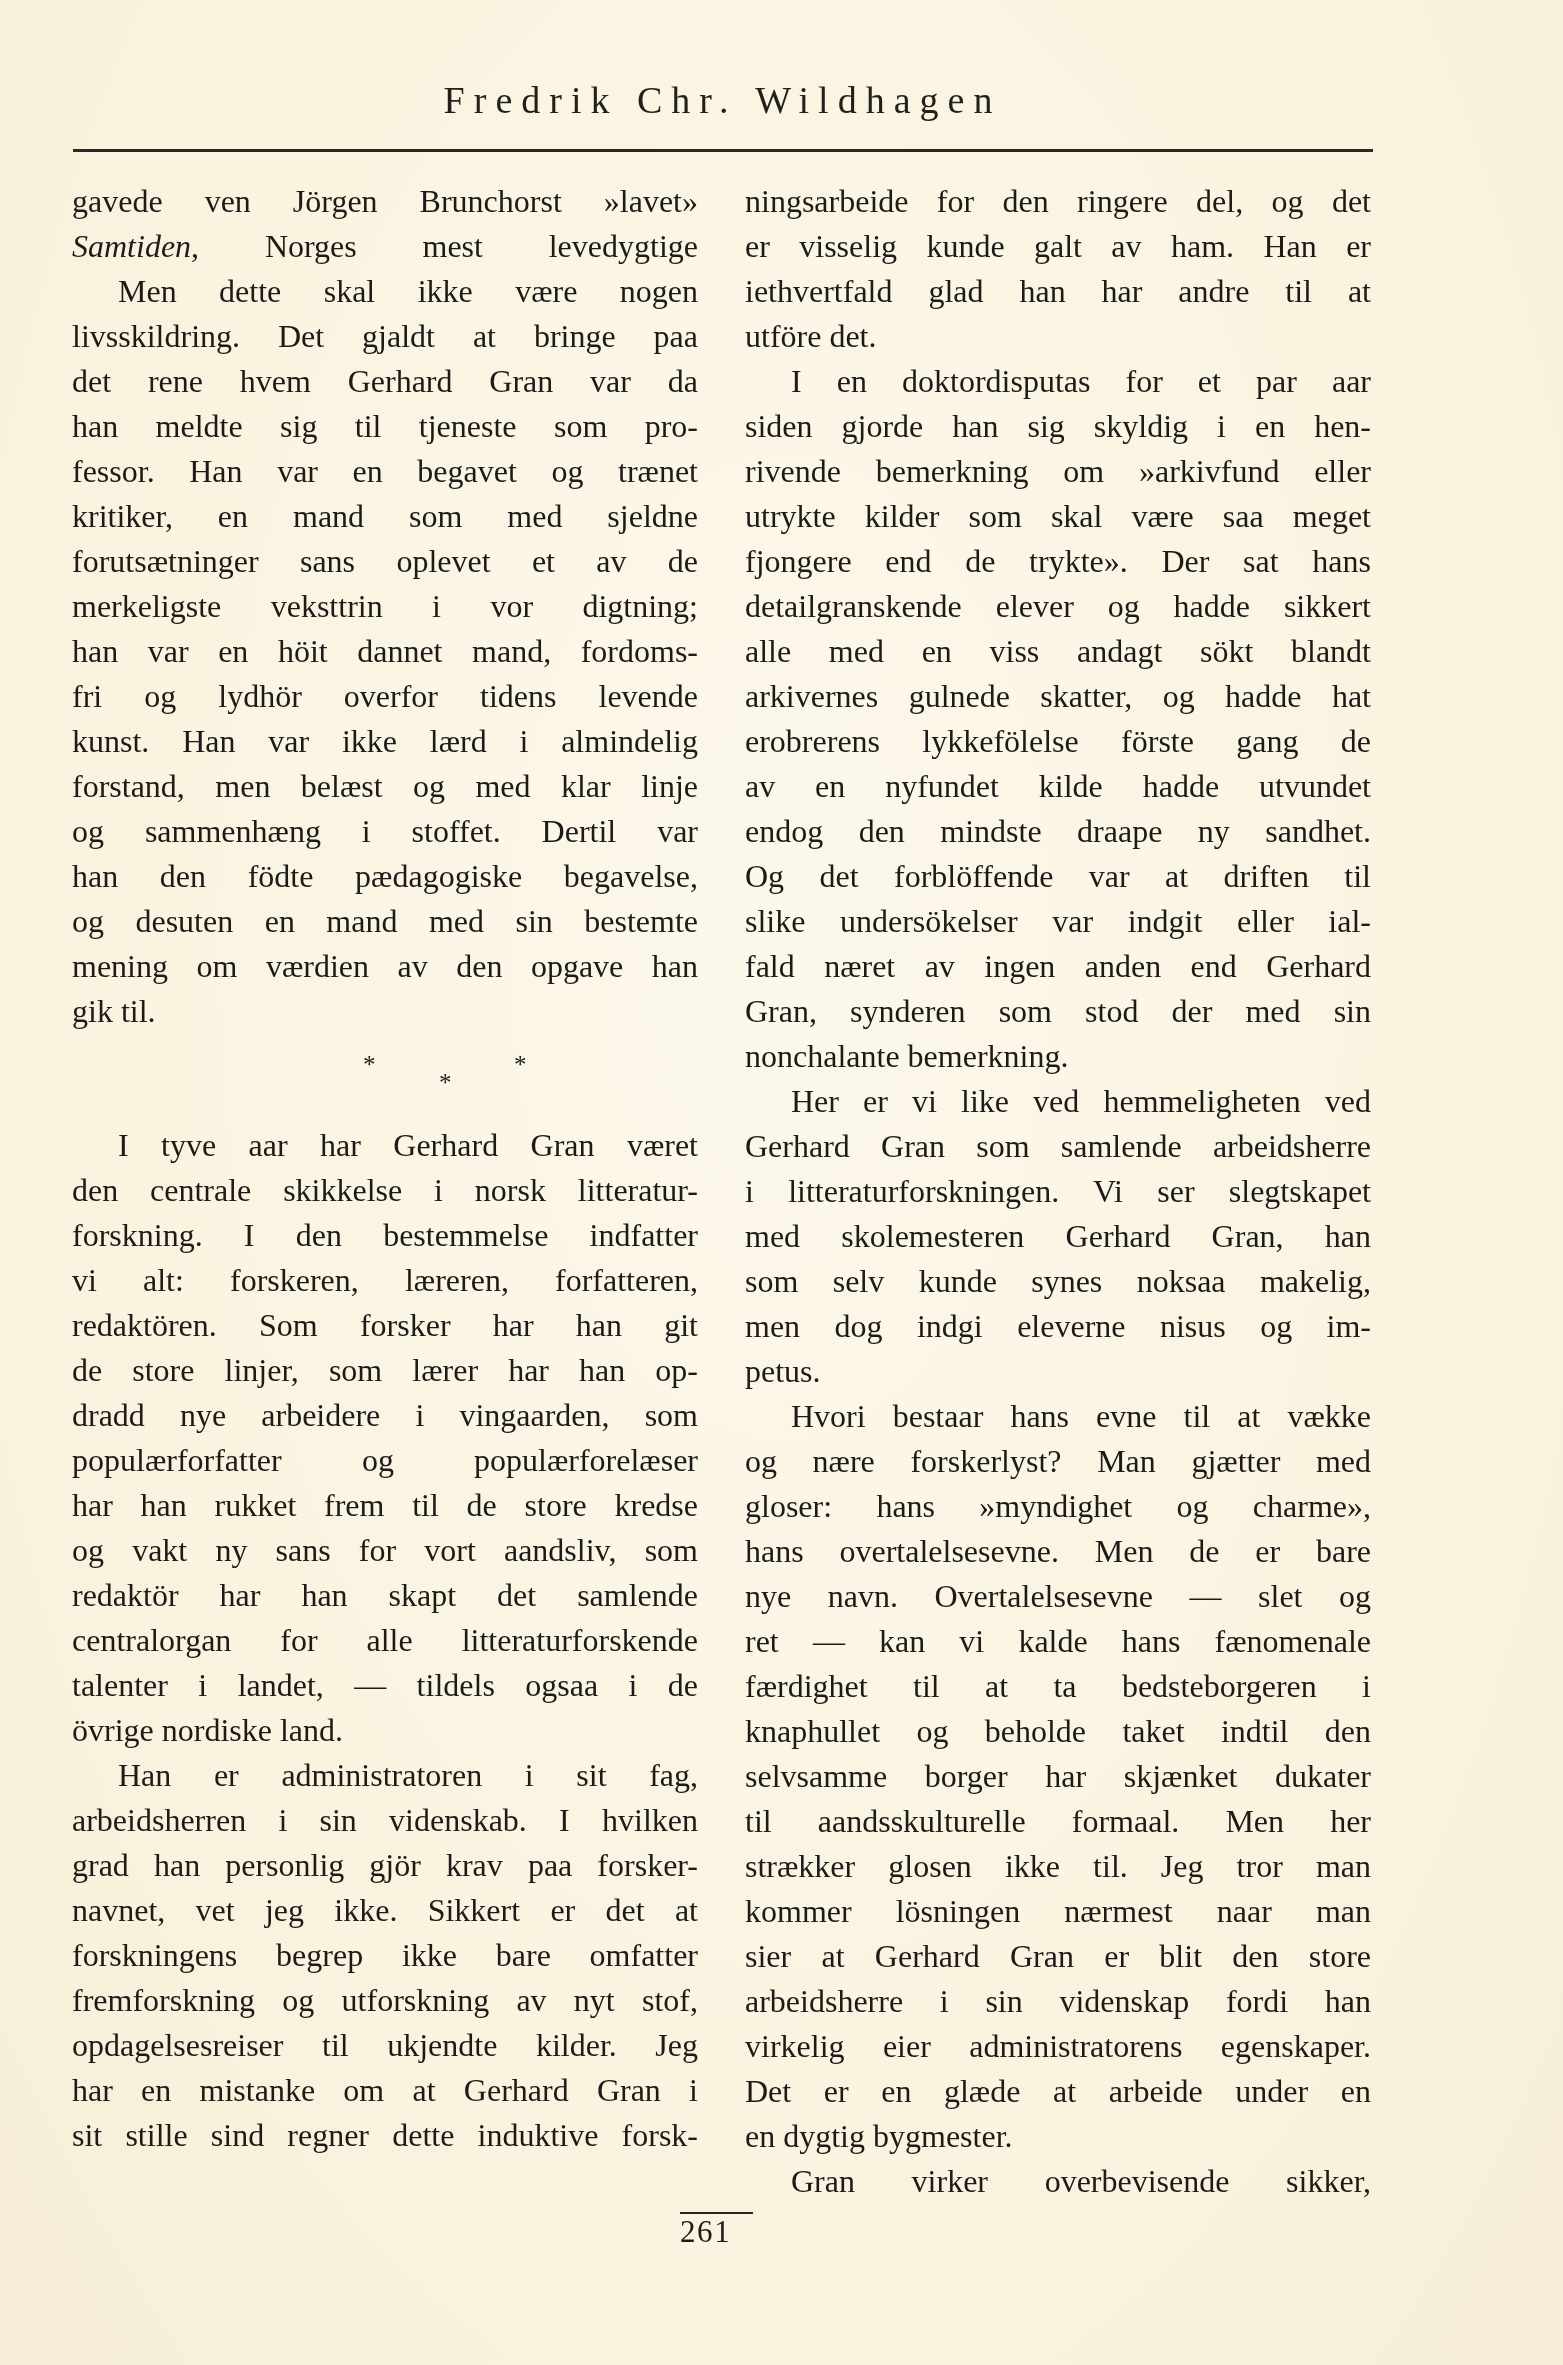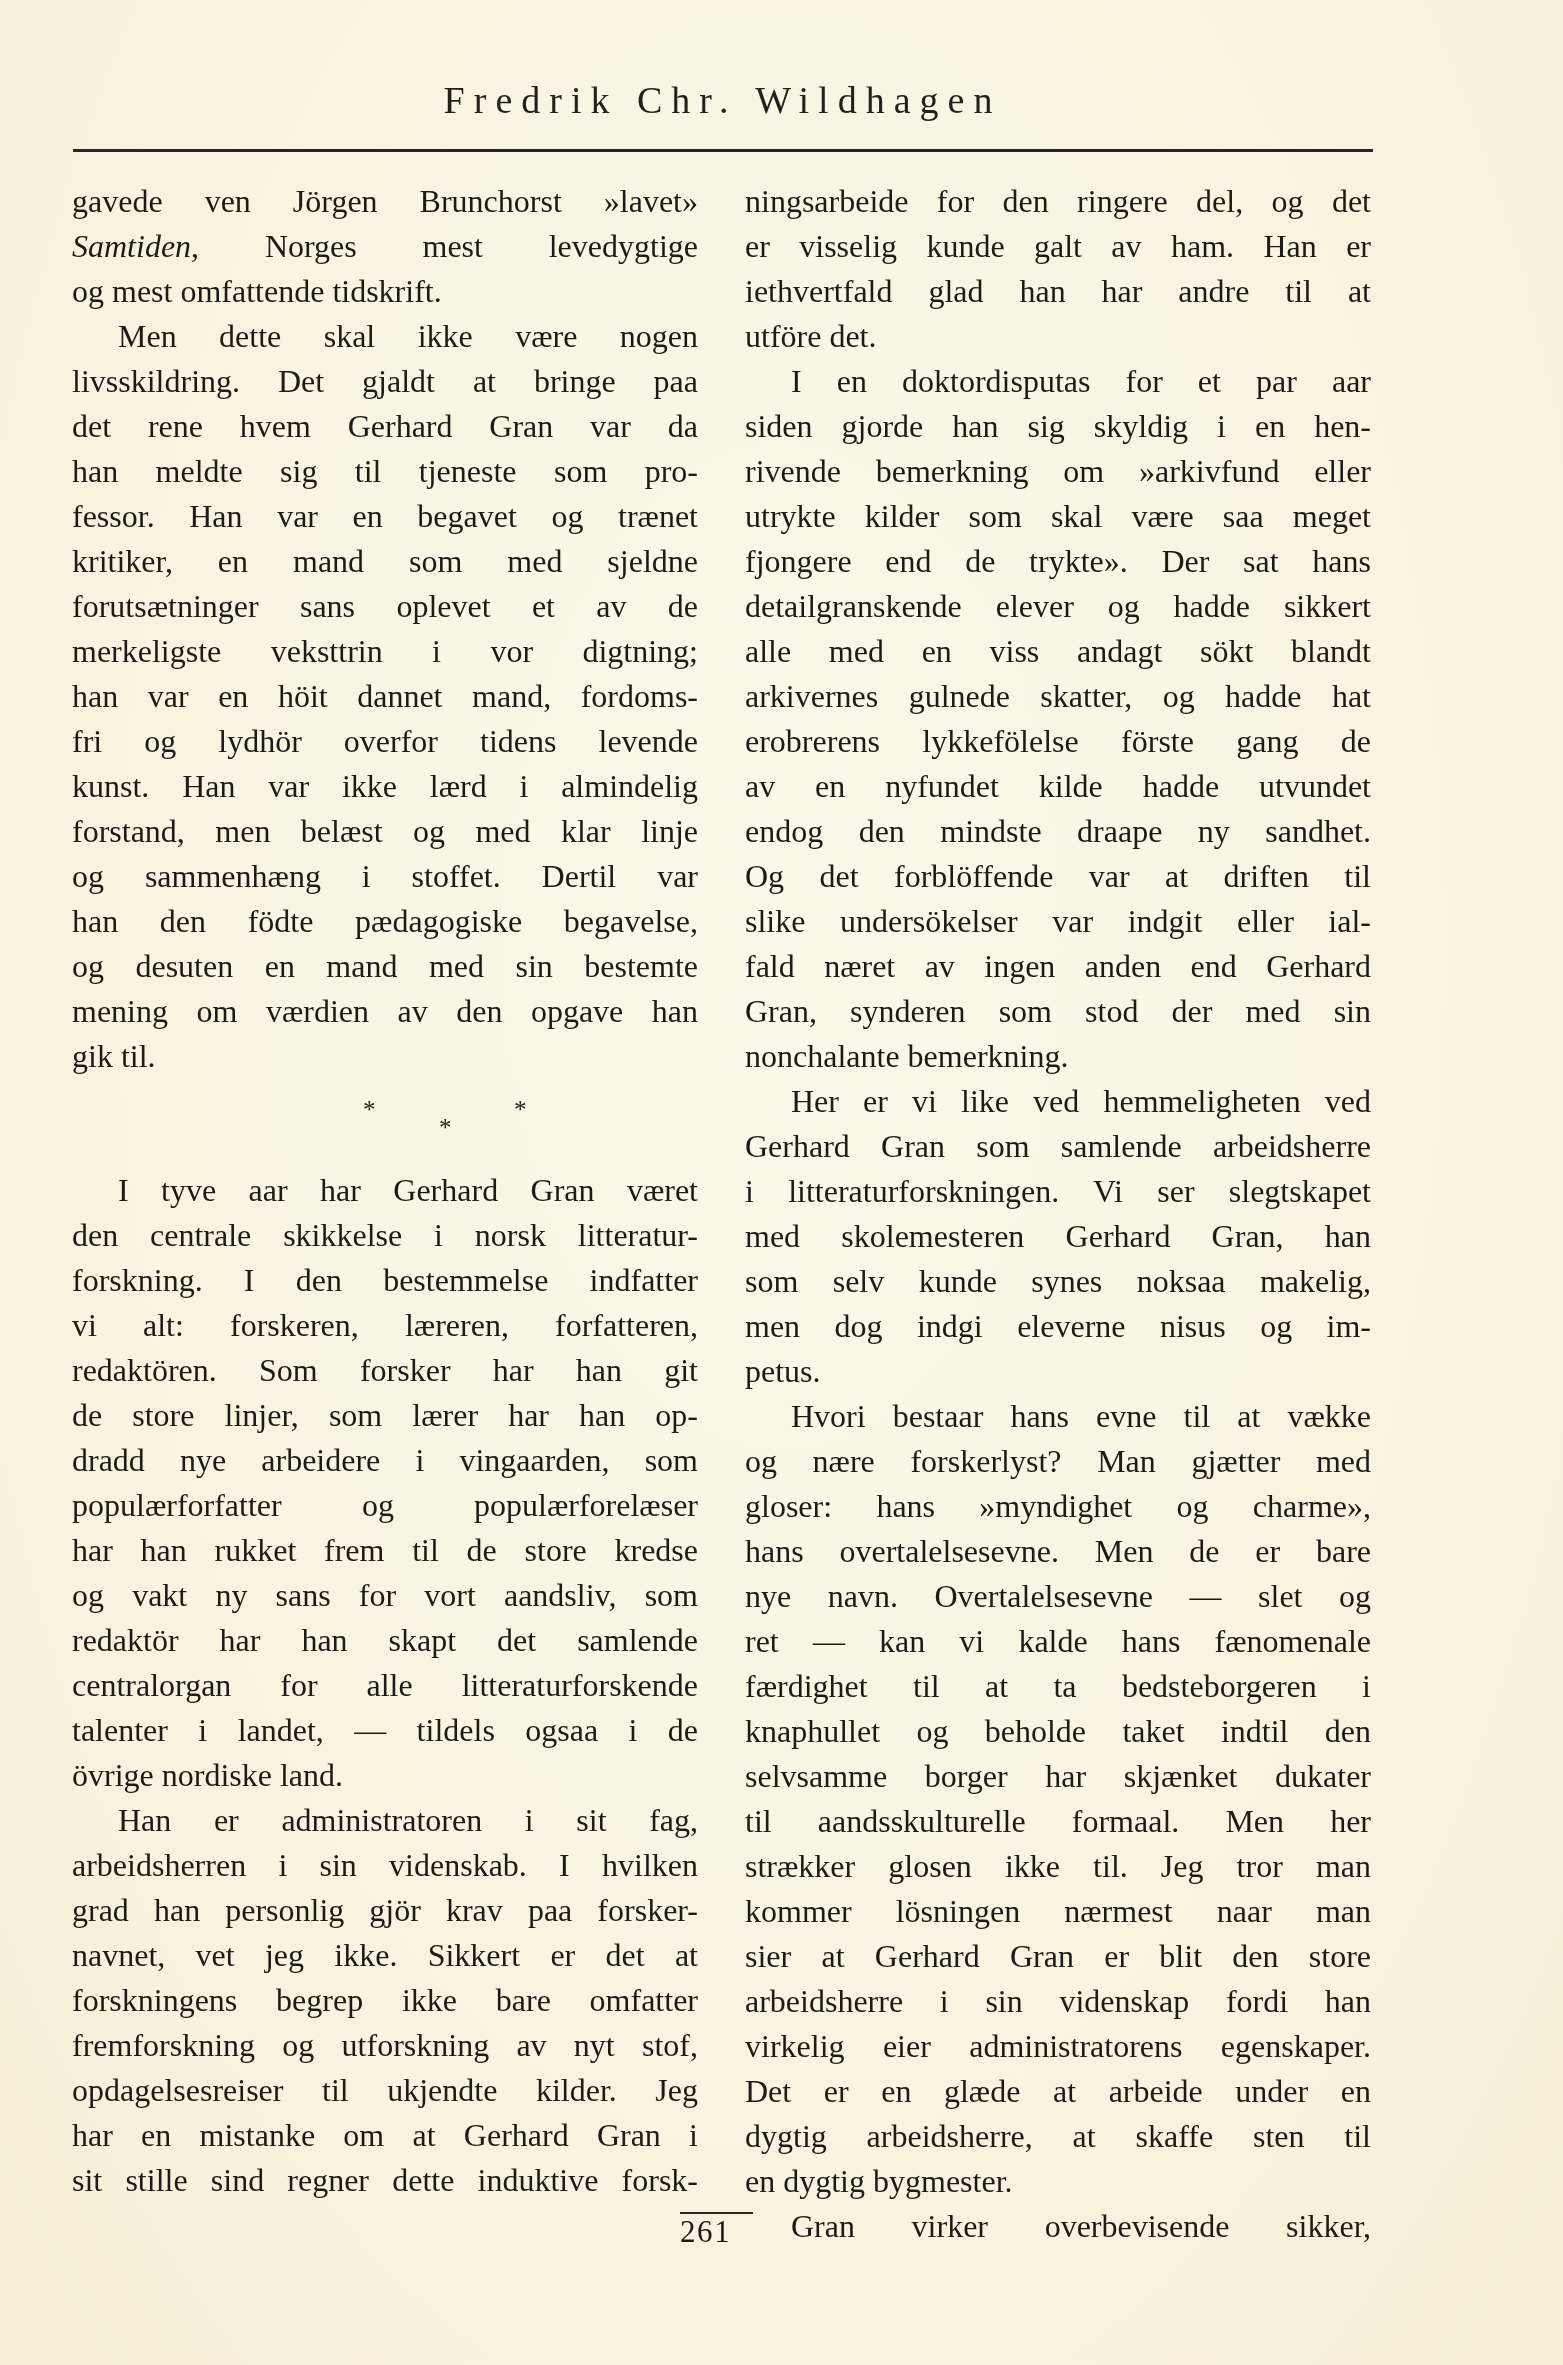--- a/index.html
+++ b/index.html
@@ -63,21 +63,20 @@
 <body>
 
 <div class="page">
   <div class="running-head">Fredrik Chr. Wildhagen</div>
   <div class="head-rule"></div>
 
   <div class="column col-left">
     <div id="left-block1">
         <div class="line" style="white-space: normal;"><span>gavede ven Jörgen Brunchorst »lavet»</span></div>
         <div class="line" style="white-space: normal;"><em class="title-it">Samtiden</em><span>, Norges mest levedygtige</span></div>
-        <div class="line last"><span>og mest omfattende tidskrift.</span></div>
         <div class="line indent" style="white-space: normal;"><span>Men dette skal ikke være nogen</span></div>
         <div class="line" style="white-space: normal;"><span>livsskildring.  Det gjaldt at bringe paa</span></div>
         <div class="line" style="white-space: normal;"><span>det rene hvem Gerhard Gran var da</span></div>
         <div class="line" style="white-space: normal;"><span>han meldte sig til tjeneste som pro-</span></div>
         <div class="line" style="white-space: normal;"><span>fessor.  Han var en begavet og trænet</span></div>
         <div class="line" style="white-space: normal;"><span>kritiker, en mand som med sjeldne</span></div>
         <div class="line" style="white-space: normal;"><span>forutsætninger sans oplevet et av de</span></div>
         <div class="line" style="white-space: normal;"><span>merkeligste veksttrin i vor digtning;</span></div>
         <div class="line" style="white-space: normal;"><span>han var en höit dannet mand, fordoms-</span></div>
         <div class="line" style="white-space: normal;"><span>fri og lydhör overfor tidens levende</span></div>
@@ -159,21 +158,20 @@
         <div class="line" style="white-space: normal;"><span>færdighet til at ta bedsteborgeren i</span></div>
         <div class="line" style="white-space: normal;"><span>knaphullet og beholde taket indtil den</span></div>
         <div class="line" style="white-space: normal;"><span>selvsamme borger har skjænket dukater</span></div>
         <div class="line" style="white-space: normal;"><span>til aandsskulturelle formaal.  Men her</span></div>
         <div class="line" style="white-space: normal;"><span>strækker glosen ikke til.  Jeg tror man</span></div>
         <div class="line" style="white-space: normal;"><span>kommer lösningen nærmest naar man</span></div>
         <div class="line" style="white-space: normal;"><span>sier at Gerhard Gran er blit den store</span></div>
         <div class="line" style="white-space: normal;"><span>arbeidsherre i sin videnskap fordi han</span></div>
         <div class="line" style="white-space: normal;"><span>virkelig eier administratorens egenskaper.</span></div>
         <div class="line" style="white-space: normal;"><span>Det er en glæde at arbeide under en</span></div>
-        <div class="line" style="white-space: normal;"><span>dygtig arbeidsherre, at skaffe sten til</span></div>
         <div class="line last"><span>en dygtig bygmester.</span></div>
         <div class="line indent" style="white-space: normal;"><span>Gran virker overbevisende sikker,</span></div>
       </div>
   </div>
 
   <div class="folio-rule"></div>
   <div class="folio">261</div>
 </div>
 
 

